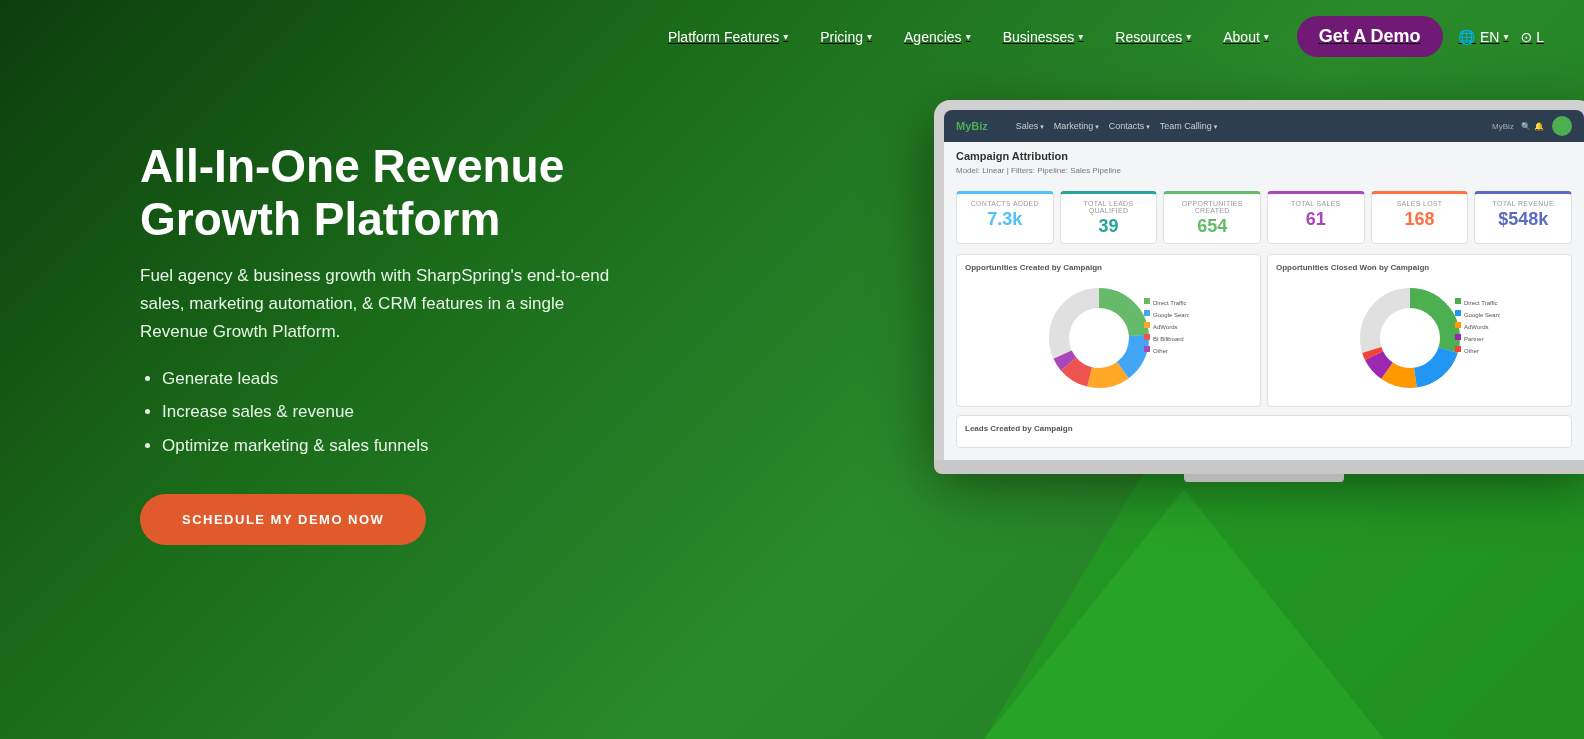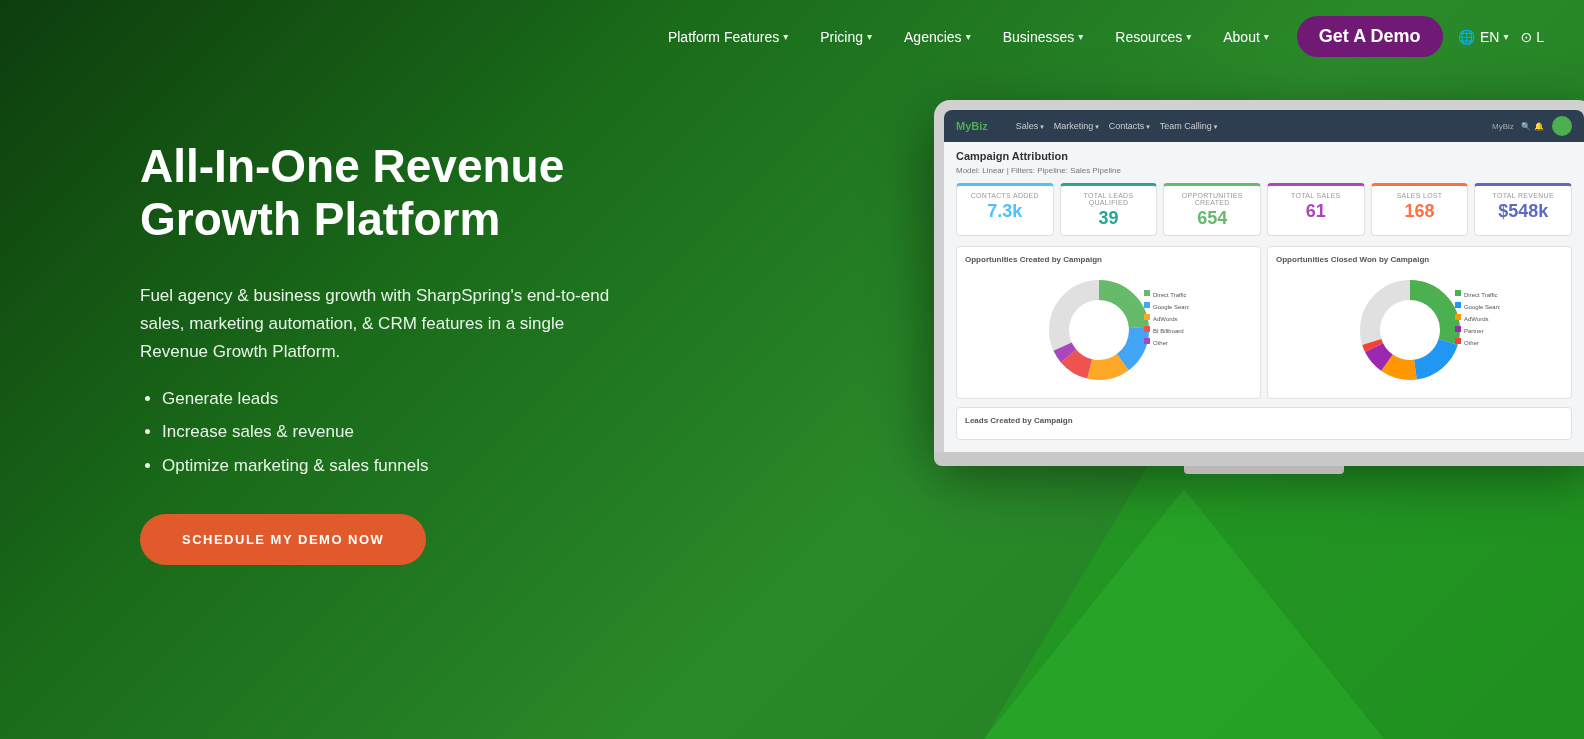--- a/index.html
+++ b/index.html
@@ -46,20 +46,21 @@
     .navbar {
       position: absolute;
       top: 0; left: 0; right: 0;
       height: 73px;
       display: flex;
       align-items: center;
       justify-content: flex-end;
       padding: 0 40px 0 4px;
       z-index: 10;
       background: transparent;
+      text-decoration: underline;
     }
 
     .nav-items {
       display: flex;
       align-items: center;
       gap: 4px;
     }
 
     .nav-item {
       display: flex;
@@ -118,21 +119,21 @@
       left: 140px;
       width: 560px;
       z-index: 5;
       color: #ffffff;
     }
 
     .hero-title {
       font-size: 46px;
       font-weight: 700;
       line-height: 1.15;
-      margin-bottom: 36px;
+      margin-bottom: 16px;
       color: #ffffff;
     }
 
     .hero-desc {
       font-size: 17px;
       line-height: 1.65;
       color: #e8f5e8;
       margin-bottom: 20px;
       max-width: 480px;
     }
@@ -248,21 +249,21 @@
     .dash-section-title {
       font-size: 11px;
       font-weight: 700;
       color: #333;
       margin-bottom: 4px;
     }
 
     .dash-subtitle {
       font-size: 8px;
       color: #777;
-      margin-bottom: 8px;
+      margin-bottom: 16px;
     }
 
     
     .kpi-row {
       display: flex;
       gap: 6px;
       margin-bottom: 10px;
     }
 
     .kpi-card {

